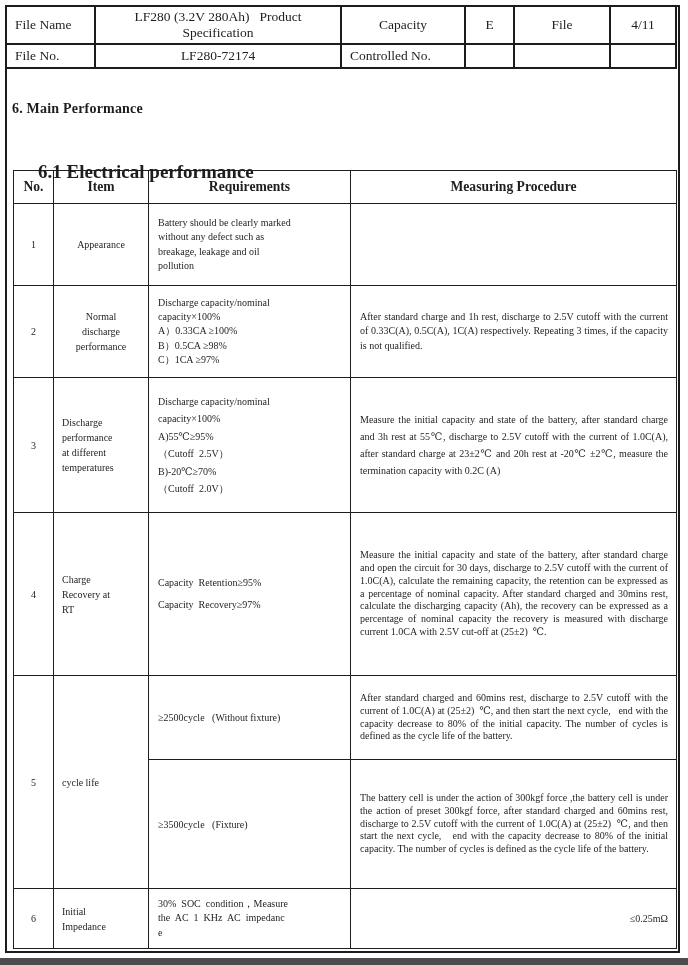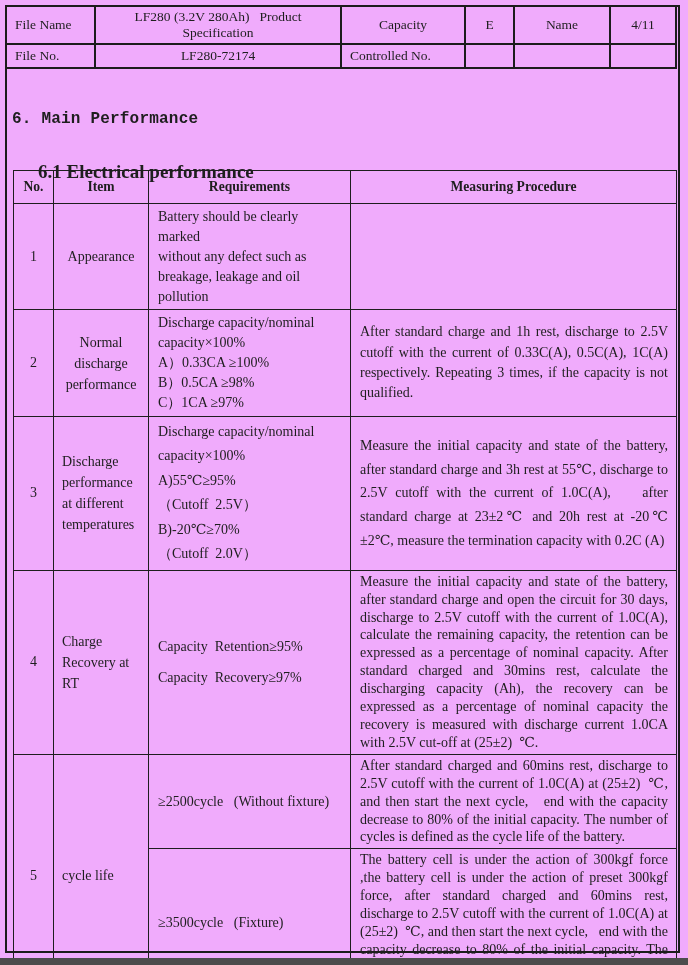--- a/index.html
+++ b/index.html
@@ -1,20 +1,20 @@
 <!DOCTYPE html>
 <html><head>
 <meta charset="utf-8">
 <style>
   html,body { margin:0; padding:0; background:#e8e8e8; }
   .page {
     position:relative;
     width:688px; height:965px;
     margin:0 auto;
-    background:#f0abfc;
+    background:#ffffff;
     font-family:"Liberation Serif","DejaVu Serif",serif;
     color:#1e1e1e;
     overflow:hidden;
   }
   .outer-frame {
     position:absolute; left:5px; top:5px;
     width:671px; height:944px;
     border:2.5px solid #1c1c1c;
     pointer-events:none;
   }
@@ -36,44 +36,43 @@
     font-size:13.5px;
     vertical-align:middle;
     padding:0 4px;
   }
   .doc-table .lbl { text-align:left; padding-left:8px; }
   .doc-table .val { text-align:center; }
   .pre { white-space:pre-wrap;margin-top:22px; }
 
   
   .main-title {
-    position:absolute; left:12px; top:110px;
-    font-size:16px; font-weight:bold;
+    position:absolute; left:12px; top:101px;
+    font-size:14px; font-weight:bold;
     letter-spacing:0.2px;
-    font-family:Liberation Mono, monospace;
   }
   .sub-title {
     position:absolute; left:38px; top:141px;
     font-size:19px; font-weight:bold;margin-top:20px;
   }
 
   
   .spec-table {
     position:absolute; left:13px; top:170px;
     width:663px;
   }
   .spec-table th, .spec-table td {
     border:1.6px solid #1e1e1e;
   }
   .spec-table th {
     font-size:13.6px; font-weight:bold;
     text-align:center; vertical-align:middle;
   }
   .spec-table td {
-    font-size:14px;
+    font-size:10px;
     vertical-align:middle;
   }
   .cell-no { text-align:center; }
   .cell-item-c { text-align:center; white-space:pre-wrap; line-height:1.5; }
   .cell-item-l { text-align:left; padding-left:8px; padding-right:2px; white-space:pre-wrap; line-height:1.5; }
   .cell-req {
     text-align:left; white-space:pre-wrap;
     padding:3px 8px 3px 9px;
   }
   .cell-proc {
@@ -105,21 +104,21 @@
         <col style="width:96px">
         <col style="width:66px">
     </colgroup>
     <tbody>
         <tr style="height:38px">
       <td class="lbl">File Name</td>
       <td class="val pre">LF280 (3.2V 280Ah)   Product
 Specification</td>
       <td class="val">Capacity</td>
       <td class="val">E</td>
-      <td class="val">Name</td>
+      <td class="val">File</td>
       <td class="val">4/11</td>
     </tr>
     <tr style="height:24px">
       <td class="lbl">File No.</td>
       <td class="val">LF280-72174</td>
       <td class="lbl">Controlled No.</td>
       <td class="val"></td>
       <td class="val"></td>
       <td class="val"></td>
     </tr>

